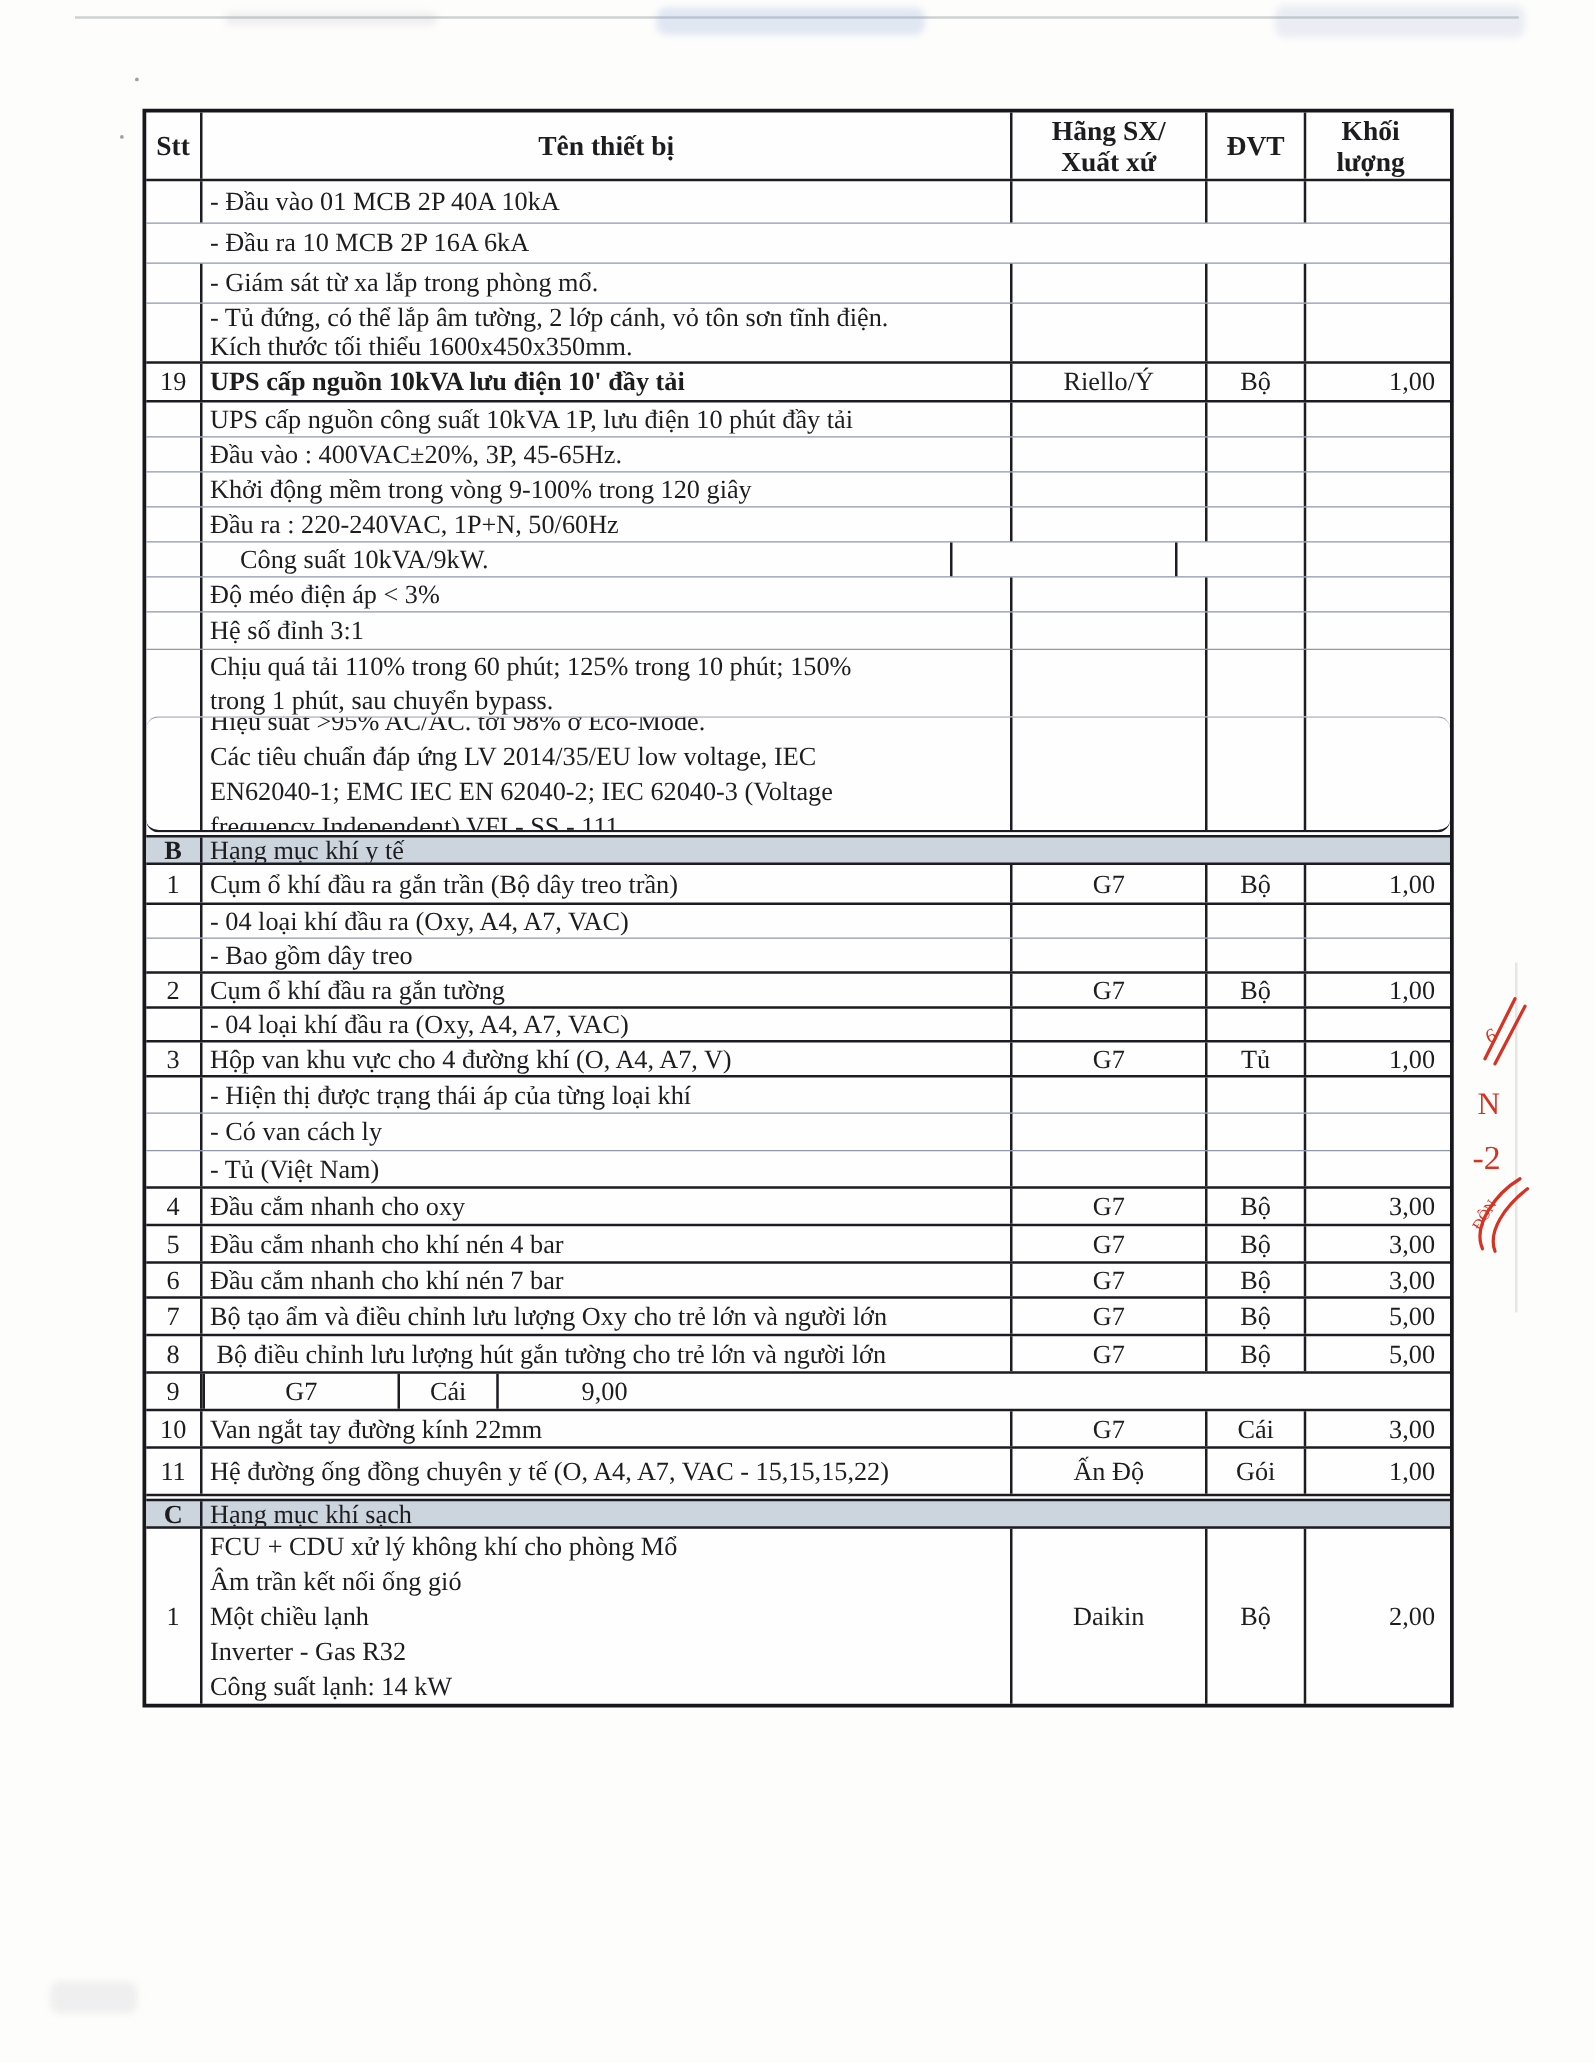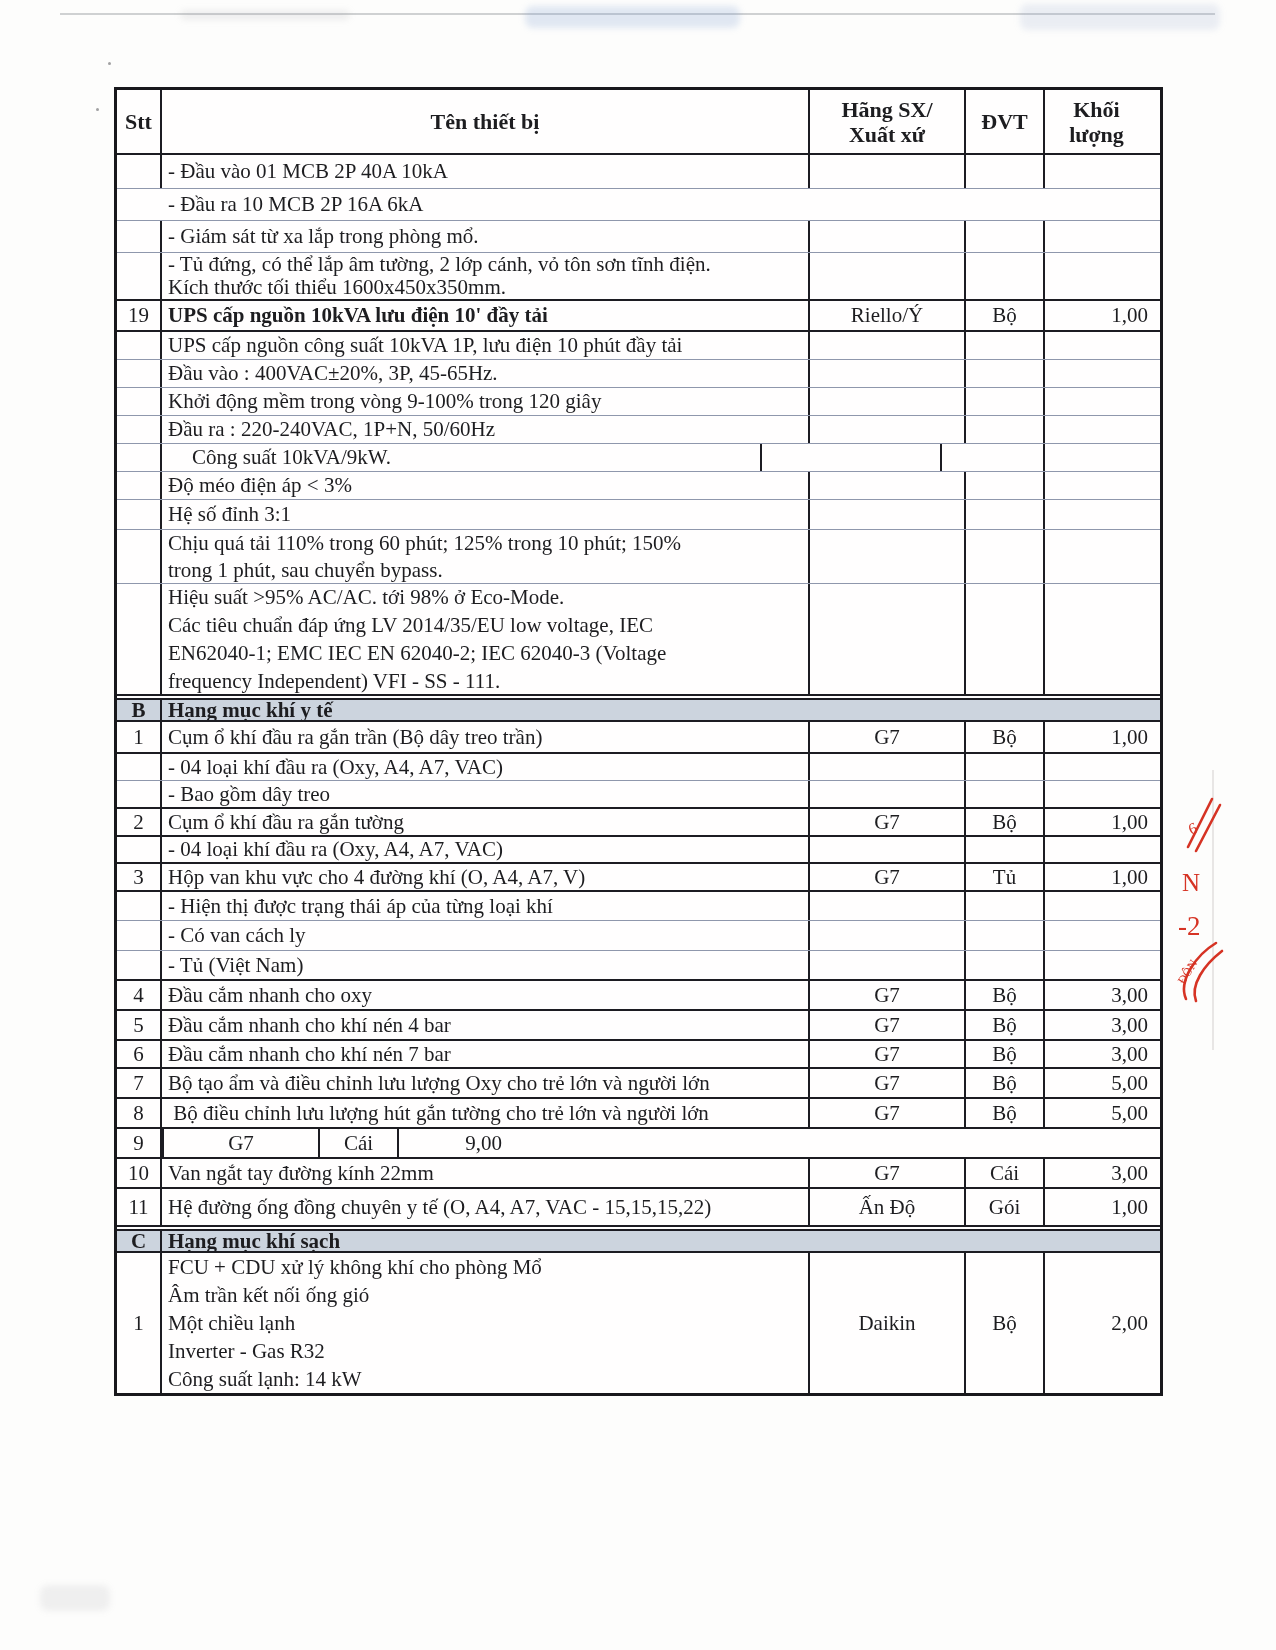--- a/index.html
+++ b/index.html
@@ -33,28 +33,28 @@
   .c-name{flex:1;padding-left:6px;padding-right:8px;flex-direction:column;align-items:flex-start;justify-content:center;}
   .c-name > div{white-space:pre;line-height:27px;}
   .c-brand{width:156px;justify-content:center;border-left:2px solid #1c1c22;}
   .c-unit{width:79px;justify-content:center;border-left:2px solid #1c1c22;}
   .c-qty{width:117px;justify-content:flex-end;padding-right:12px;border-left:2px solid #1c1c22;}
 
   .bt-d{border-top:2px solid #1c1c22;}
   .bt-l{border-top:1px solid #8f97ac;}
   .bb-d{border-bottom:2px solid #1c1c22;}
 
-  .thead{height:65px;border-bottom:2px solid #1c1c22;}
+  .thead{height:55px;border-bottom:2px solid #1c1c22;}
   .thead .cell{font-weight:bold;justify-content:center;text-align:center;white-space:pre-line;line-height:25px;font-size:22px;}
   .thead .c-name{align-items:center;padding:0;}
 
   .type-bold .c-name{font-weight:bold;}
   .type-section{background:#ccd4de;border-top:2px solid #1c1c22;border-bottom:2px solid #1c1c22;margin-top:2px;}
   .type-section .c-stt{font-weight:bold;}
-  .type-section .c-name{font-weight:bold;text-align:right;}
+  .type-section .c-name{font-weight:normal;text-align:right;}
 
   
   .red-annotation{position:absolute;left:1158px;top:783px;}
 </style>
 </head>
 <body>
 
 <div class="page">
 
   <div class="artifact-line"></div>
@@ -189,21 +189,21 @@
         <div class="row bt-l" style="height: 54px;">
       <div class="cell c-stt"></div>
       <div class="cell c-name">
             <div>Chịu quá tải 110% trong 60 phút; 125% trong 10 phút; 150%</div>
             <div>trong 1 phút, sau chuyển bypass.</div>
           </div>
       <div class="cell c-brand"></div>
       <div class="cell c-unit"></div>
       <div class="cell c-qty"></div>
     </div>
-        <div class="row bt-l bb-d" style="height: 113px;">
+        <div class="row bt-l bb-d" style="height: 93px; border-radius: 10px;">
       <div class="cell c-stt"></div>
       <div class="cell c-name">
             <div style="line-height: 28px;">Hiệu suất &gt;95% AC/AC. tới 98% ở Eco-Mode.</div>
             <div style="line-height: 28px;">Các tiêu chuẩn đáp ứng LV 2014/35/EU low voltage, IEC</div>
             <div style="line-height: 28px;">EN62040-1; EMC IEC EN 62040-2; IEC 62040-3 (Voltage</div>
             <div style="line-height: 28px;">frequency Independent) VFI - SS - 111.</div>
           </div>
       <div class="cell c-brand"></div>
       <div class="cell c-unit"></div>
       <div class="cell c-qty"></div>

